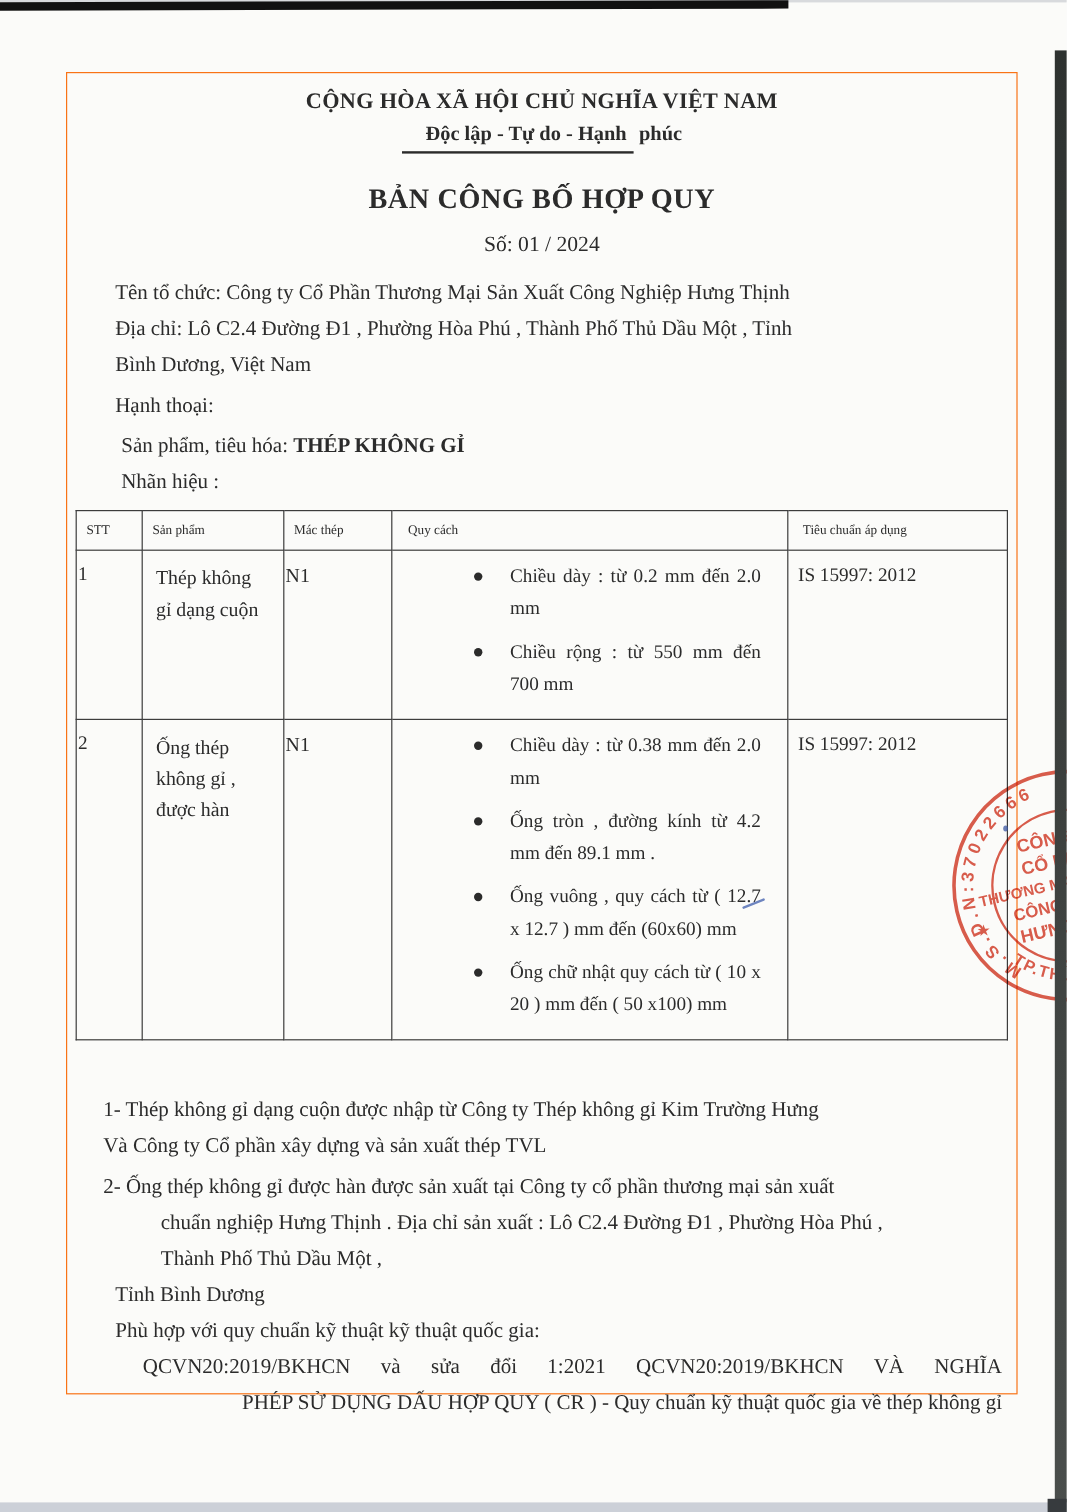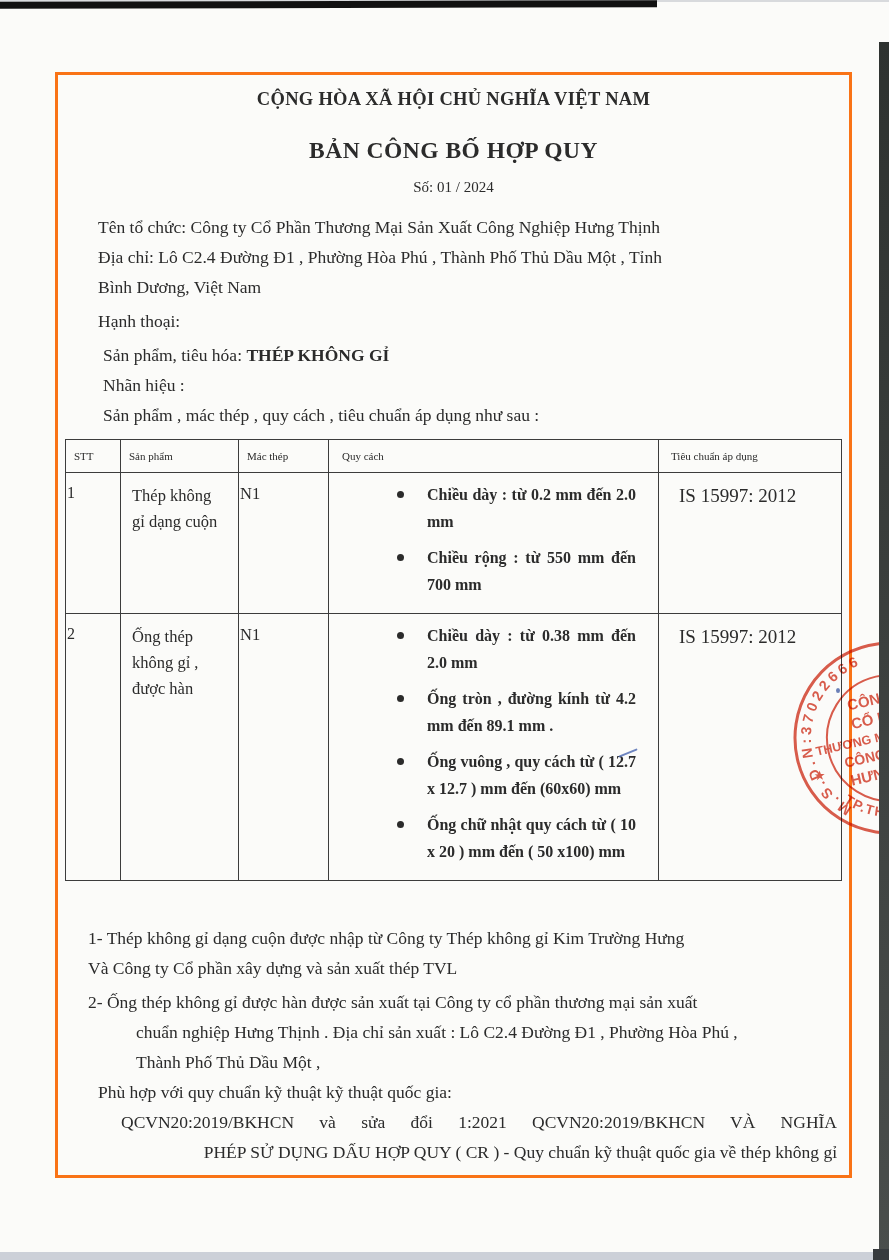--- a/index.html
+++ b/index.html
@@ -9,44 +9,44 @@
     font-family:"Liberation Serif","DejaVu Serif",serif;
     color:#2b2b2b;
   }
   
   .scan-topline{position:absolute;left:0;top:0;width:889px;height:2px;background:#d8dadd;}
   .scan-topband{position:absolute;left:0;top:1px;width:657px;height:7px;background:#111;transform:skewY(-0.15deg);}
   .scan-rightband{position:absolute;right:0;top:42px;width:10px;height:1218px;background:linear-gradient(to bottom,#2e3230,#4a4e4c);z-index:40;}
   .scan-bottomstrip{position:absolute;left:0;bottom:0;width:889px;height:8px;background:#ccd0d8;z-index:41;}
   .scan-bottomsquare{position:absolute;right:0;bottom:0;width:16px;height:11px;background:#373b3e;z-index:42;}
   
-  .box{position:absolute;left:55px;top:72px;width:791px;height:1100px;border:3px solid #f97316;z-index:10;}
+  .box{position:absolute;left:55px;top:60px;width:791px;height:1100px;border:1px solid #f97316;z-index:10;}
   .center{text-align:center;}
   .nat-title{margin-top:11px;font-size:18.5px;font-weight:bold;line-height:26px;letter-spacing:.3px;}
   .motto{margin-top:2px;font-size:17px;font-weight:bold;line-height:24px;}
   .motto .u{display:inline-block;border-bottom:2px solid #2b2b2b;padding:0 6px 2px 20px;}
   .doc-title{margin-top:22px;font-size:23.5px;font-weight:bold;line-height:32px;letter-spacing:.5px;}
-  .doc-no{margin-top:8px;font-size:15px;line-height:26px;}
+  .doc-no{margin-top:8px;font-size:18px;line-height:26px;}
   
   .info{margin-top:12px;padding:0 12px 0 40px;font-size:17.5px;}
   .info p{margin:0;line-height:30px;}
   .info .sp{padding-left:5px;}
   .info .gap{margin-top:4px;}
   .bold{font-weight:bold;}
   
   table.spec{border-collapse:collapse;table-layout:fixed;margin:9px 0 0 7px;width:776px;font-size:16px;}
   table.spec td,table.spec th{border:1px solid #3c3c3c;vertical-align:top;font-weight:normal;text-align:left;}
   th.c-stt,td.c-stt{text-align:center;}
   table.spec th{padding:10px 8px;font-size:11px;}
   td.c-stt{padding-top:11px;}
   td.c-sp{padding:10px 11px;text-align:justify;font-size:16.5px;line-height:26px;}
   td.c-mt{text-align:center;padding-top:11px;font-size:16.5px;}
-  td.c-ts{padding:12px 6px 0 20px;font-size:19px;}
+  td.c-ts{padding:12px 6px 0 8px;font-size:16px;}
   td.c-qc{padding:8px 10px 6px 0;}
-  ul.qc{margin:0;padding:0 12px 0 66px;list-style:none;font-weight:bold;}
+  ul.qc{margin:0;padding:0 12px 0 66px;list-style:none;}
   ul.qc li{position:relative;padding-left:32px;margin-bottom:9px;line-height:27px;text-align:justify;}
   ul.qc li::before{content:"";position:absolute;left:2px;top:10px;width:7px;height:7px;border-radius:50%;background:#2b2b2b;}
   
   .notes{margin-top:42px;padding:0 12px 0 30px;font-size:17.5px;}
   .notes div{line-height:30px;}
   .notes .ind{padding-left:48px;}
   .notes .m8{padding-left:10px;}
   .notes .gap{margin-top:4px;}
   .justline{text-align:justify;text-align-last:justify;padding-left:33px;}
   .outdent{padding-left:0;margin-left:-23px;text-align:right;}
@@ -62,33 +62,33 @@
 <div class="scan-topline"></div>
 <div class="scan-topband"></div>
 <div class="scan-rightband"></div>
 <div class="scan-bottomstrip"></div>
 <div class="scan-bottomsquare"></div>
 
 <div class="box">
 
   <div class="center nat-title">CỘNG HÒA XÃ HỘI CHỦ NGHĨA VIỆT NAM</div>
 
+  <div class="center motto"><span class="u">Độc lập - Tự do - Hạnh</span><span> phúc</span></div>
 
   <div class="center doc-title">BẢN CÔNG BỐ HỢP QUY</div>
 
   <div class="center doc-no">Số: 01 / 2024</div>
 
   <div class="info">
     <p>Tên tổ chức: Công ty Cổ Phần Thương Mại Sản Xuất Công Nghiệp Hưng Thịnh</p>
     <p>Địa chỉ: Lô C2.4 Đường Đ1 , Phường Hòa Phú , Thành Phố Thủ Dầu Một , Tỉnh</p>
     <p>Bình Dương, Việt Nam</p>
     <p class="gap">Hạnh thoại:</p>
     <p class="sp gap"><span>Sản phẩm, tiêu hóa: </span><span class="bold">THÉP KHÔNG GỈ</span></p>
     <p class="sp">Nhãn hiệu :</p>
-    <p class="sp">Sản phẩm , mác thép , quy cách , tiêu chuẩn áp dụng như sau :</p>
   </div>
 
   <table class="spec">
     <colgroup>
       <col style="width:55px">
         <col style="width:118px">
         <col style="width:90px">
       <col style="width:330px">
         <col style="width:183px">
     </colgroup>
@@ -128,20 +128,21 @@
     </tr>
   </tbody>
     </table>
 
   <div class="notes">
     <div>1- Thép không gỉ dạng cuộn được nhập từ Công ty Thép không gỉ Kim Trường Hưng</div>
     <div>Và Công ty Cổ phần xây dựng và sản xuất thép TVL</div>
     <div class="gap">2- Ống thép không gỉ được hàn được sản xuất tại Công ty cổ phần thương mại sản xuất</div>
     <div class="ind">chuẩn nghiệp Hưng Thịnh . Địa chỉ sản xuất : Lô C2.4 Đường Đ1 , Phường Hòa Phú ,</div>
     <div class="ind">Thành Phố Thủ Dầu Một ,</div>
+    <div class="m8">Tỉnh Bình Dương</div>
     <div class="m8">Phù hợp với quy chuẩn kỹ thuật kỹ thuật quốc gia:</div>
     <div class="justline">QCVN20:2019/BKHCN và sửa đổi 1:2021 QCVN20:2019/BKHCN VÀ NGHĨA</div>
     <div class="outdent">PHÉP SỬ DỤNG DẤU HỢP QUY ( CR ) -  Quy chuẩn kỹ thuật quốc gia về thép không gỉ</div>
   </div>
 
 </div>
 
 <div class="ink-dash"></div>
 <div class="ink-dot"></div>
 

